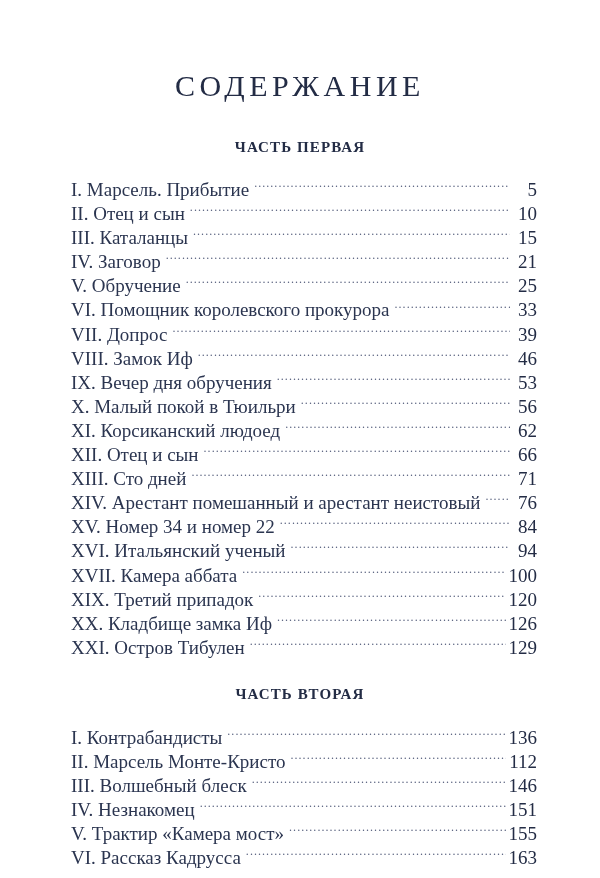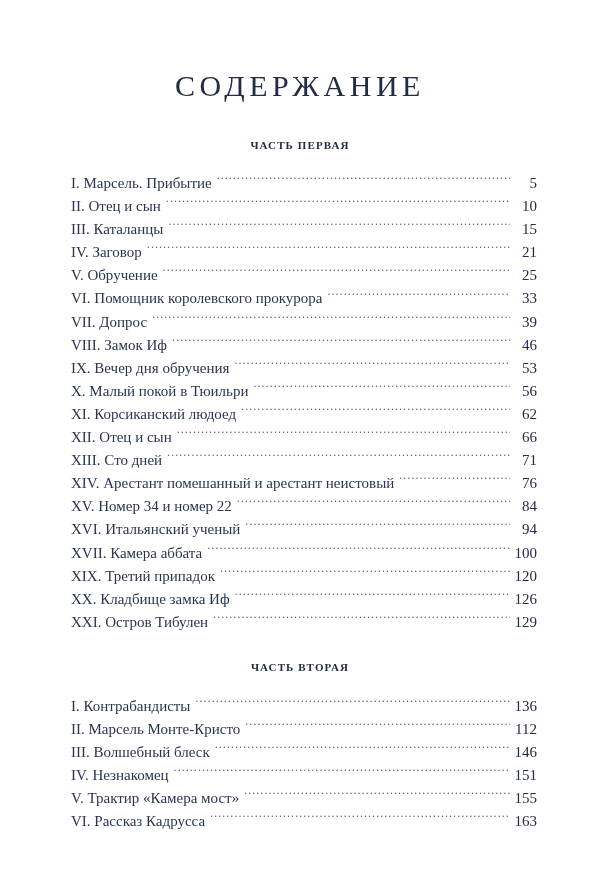--- a/index.html
+++ b/index.html
@@ -30,21 +30,21 @@
     color: #232c45;
     font-weight: 400;
     margin: 0;
     padding-top: 69px;
     line-height: 1.1;
     white-space: nowrap;
   }
 
   .part-heading {
     text-align: center;
-    font-size: 11px;
+    font-size: 15px;
     font-weight: bold;
     letter-spacing: 1.1px;
     color: #232c45;
     margin: 0;
   }
 
   .part-one-heading {
     margin-top: 37px;
   }
 
@@ -64,21 +64,21 @@
     margin-top: 21px;
   }
 
   .part-two-list {
     margin-top: 22px;
   }
 
   .toc-entry {
     display: flex;
     align-items: baseline;
-    font-size: 15px;
+    font-size: 19px;
     line-height: 23.1px;
     color: #2b3550;
     white-space: nowrap;
   }
 
   .entry-label {
     flex: 0 0 auto;
     padding-right: 3px;
   }
 

